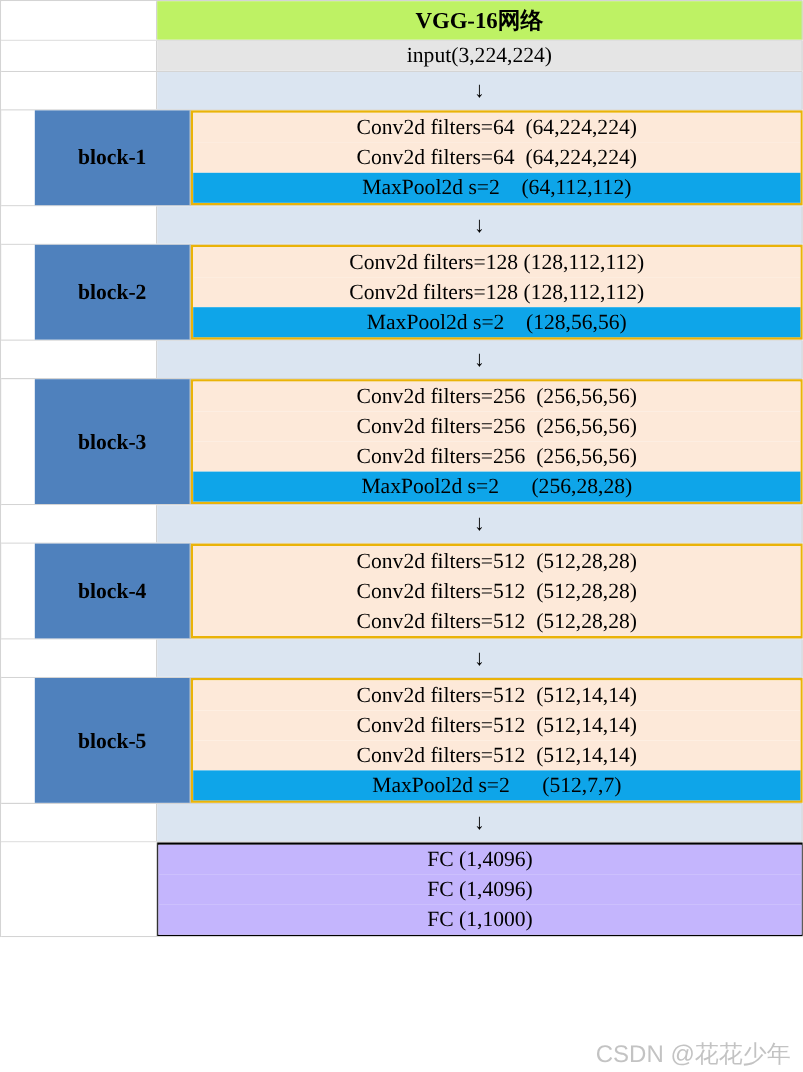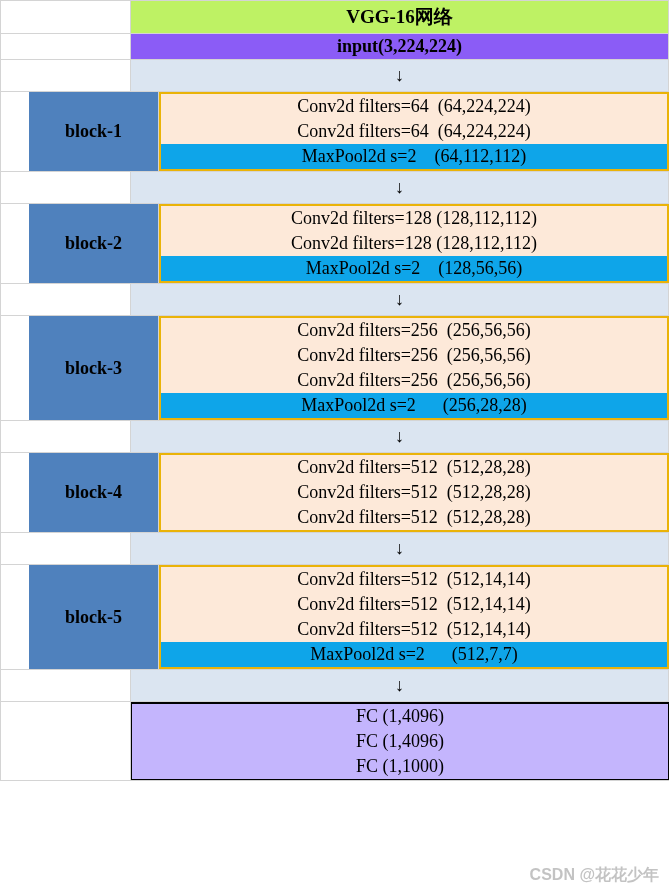--- a/index.html
+++ b/index.html
@@ -44,22 +44,21 @@
     padding: 2px 0;
     white-space: pre;
   }
   .title-cell {
     background: #bef264;
     font-weight: bold;
     padding: 3px 0;
     font-size: 19px;
   }
   .input-cell {
-    background: #8b5cf6;
-    font-weight: bold;
+    background: #e5e5e5;
   }
   .arrow-cell {
     background: #dbe5f1;
     font-size: 18px;
     line-height: 1.5;
   }
   .conv-cell {
     background: #fde9d9;
   }
   .pool-cell {
@@ -73,24 +72,23 @@
   }
   .fc-box {
     border: 1px solid #000;
     border-top: 2px solid #000;
   }
   .watermark {
     position: absolute;
     right: 10px;
     top: 865px;
     color: rgba(180,180,180,0.8);
-    font-size: 16px;
+    font-size: 20px;
     font-family: sans-serif;
     pointer-events: none;
-    font-weight: bold;
   }
 </style>
 </head>
 <body>
 
 <div class="container">
 
   <div class="row">
     <div class="left-col left-blank"></div>
     <div class="right-col cell title-cell">VGG-16网络</div>

